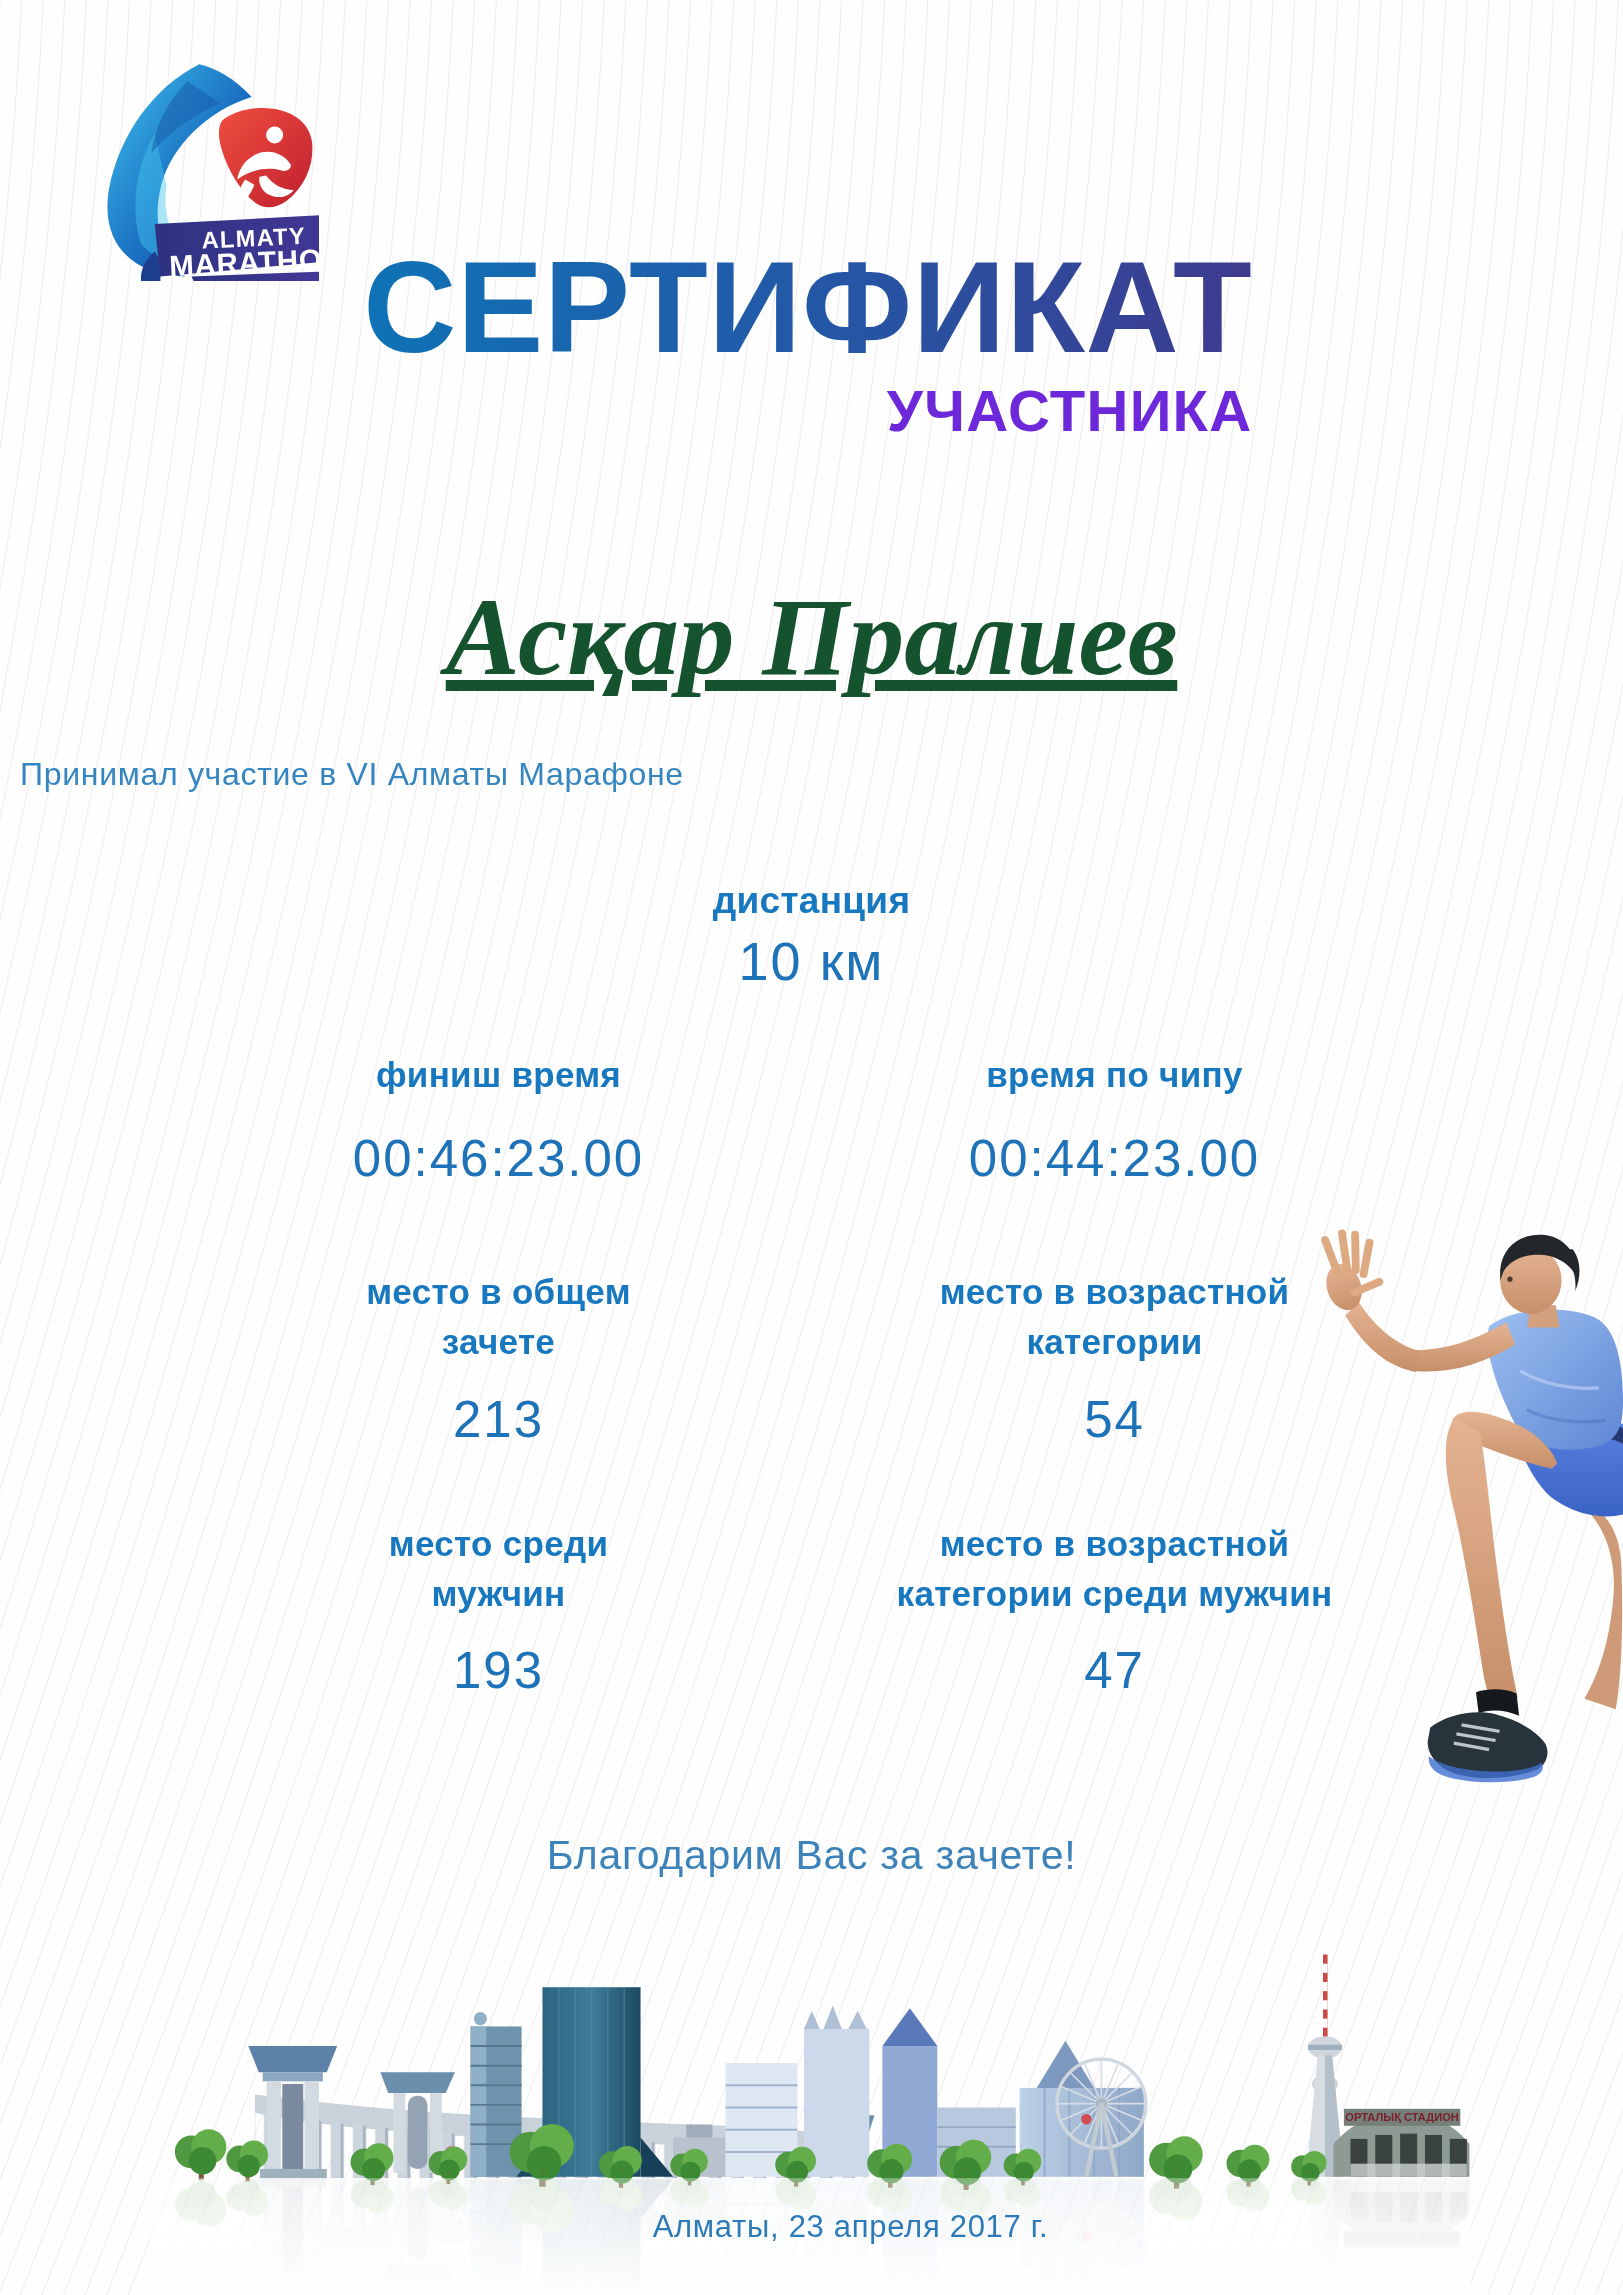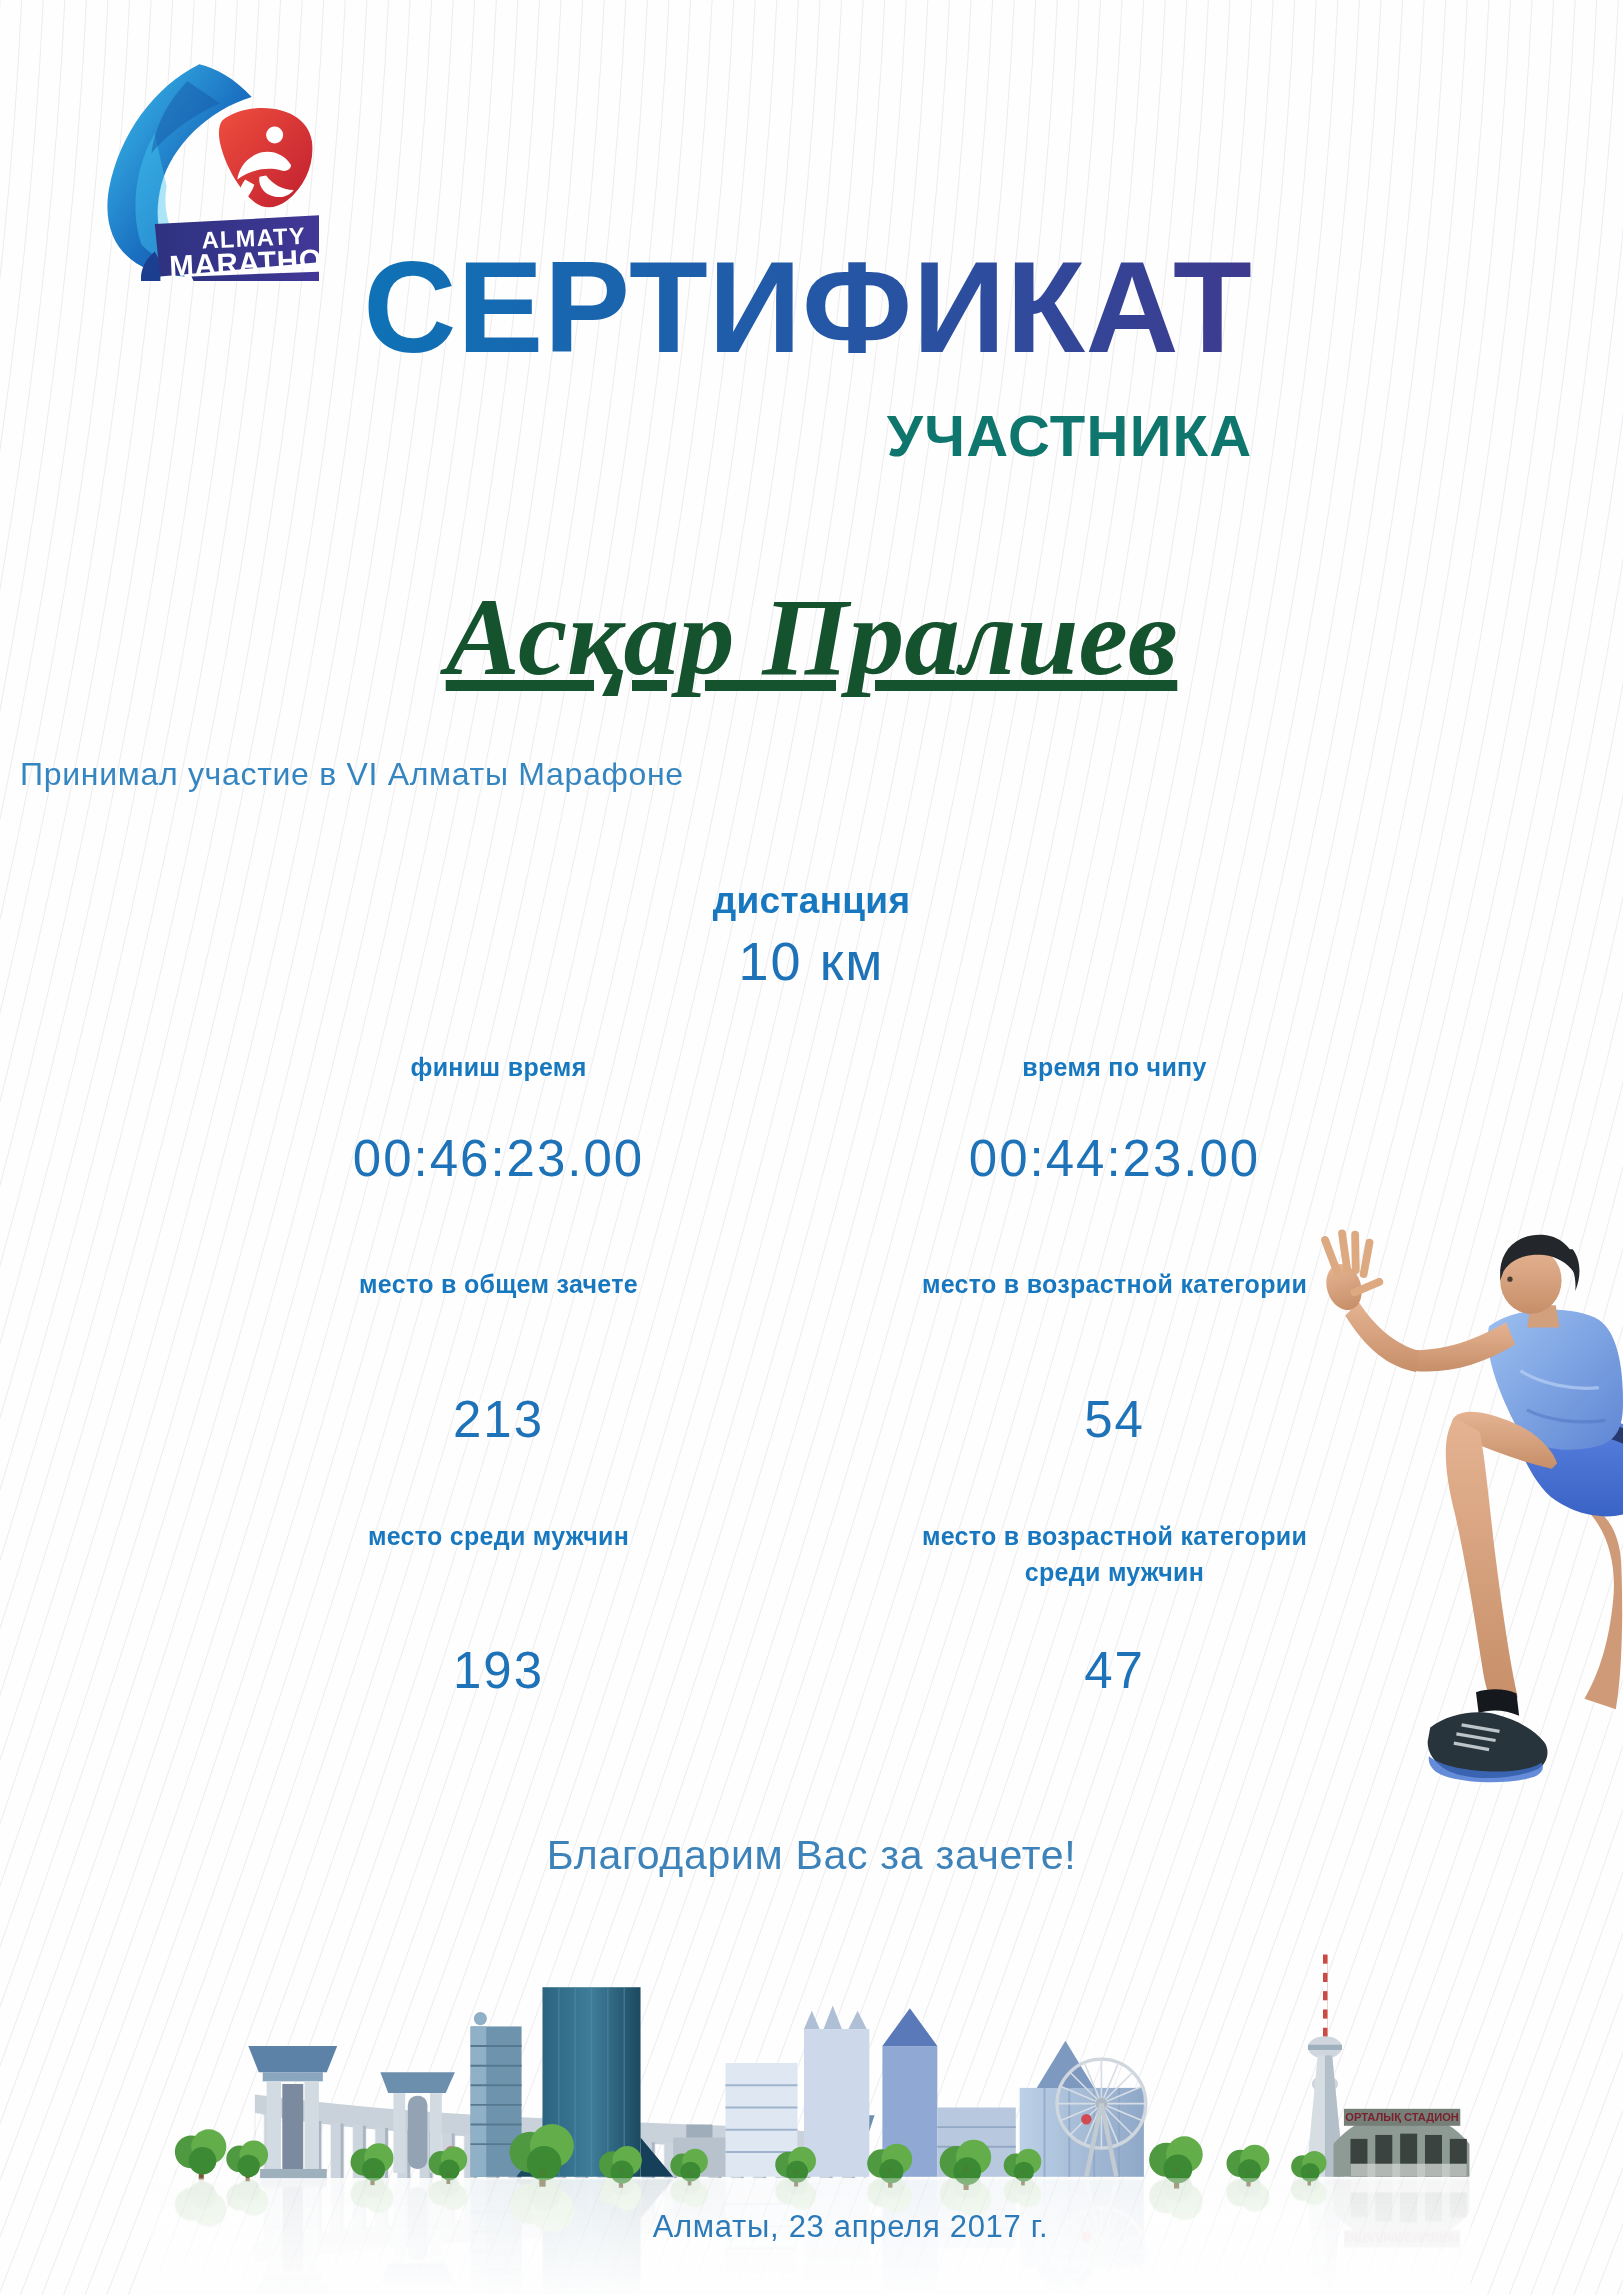--- a/index.html
+++ b/index.html
@@ -9,33 +9,33 @@
   }
   #bg-lines{position:absolute;inset:0;z-index:0;}
   .layer{position:absolute;z-index:2;}
 
   .title-group{position:absolute;top:243px;left:50%;transform:translateX(-50.4%);text-align:right;z-index:2;}
   .cert-title{
     font-size:129px;font-weight:800;letter-spacing:0.7px;line-height:1;white-space:nowrap;
     background:linear-gradient(90deg,#0f72b6 0%,#2457a6 52%,#3e3a8e 100%);
     -webkit-background-clip:text;background-clip:text;color:transparent;
   }
-  .cert-subtitle{font-size:58px;font-weight:800;letter-spacing:1.3px;line-height:1;margin-top:35px;color:#0f766e;}
+  .cert-subtitle{font-size:58px;font-weight:800;letter-spacing:1.3px;line-height:1;margin-top:10px;color:#6d28d9;}
 
   .participant-name{
     position:absolute;top:576px;left:0;width:100%;text-align:center;z-index:2;
     font-family:"Liberation Serif",serif;font-style:italic;font-weight:700;
     font-size:111px;color:#14532d;line-height:1.1;text-decoration:underline;
   }
   .event-line{
     position:absolute;top:756px;left:0;width:100%;text-align:left;z-index:2;
     font-size:32px;font-weight:300;letter-spacing:0.7px;color:#3585c0;padding-left:20px;
   }
 
-  .lbl{font-size:25px;font-weight:700;color:#1778bf;line-height:1.42;letter-spacing:0.3px;}
+  .lbl{font-size:35px;font-weight:700;color:#1778bf;line-height:1.42;letter-spacing:0.3px;}
   .val{font-size:51px;font-weight:300;color:#1e72b8;letter-spacing:2px;line-height:1;}
 
   .dist-label{position:absolute;top:875px;left:0;width:100%;text-align:center;font-size:37px;z-index:2;}
   .dist-value{position:absolute;top:934px;left:0;width:100%;text-align:center;font-size:54px;z-index:2;}
 
   .col-left{left:216px;width:565px;text-align:center;}
   .col-right{left:817px;width:595px;text-align:center;}
   .col-left .lbl-inner{max-width:307px;margin:0 auto;}
   .col-right .lbl-inner{max-width:458px;margin:0 auto;}
   .r1l{top:1050px}.r1v{top:1133px}

